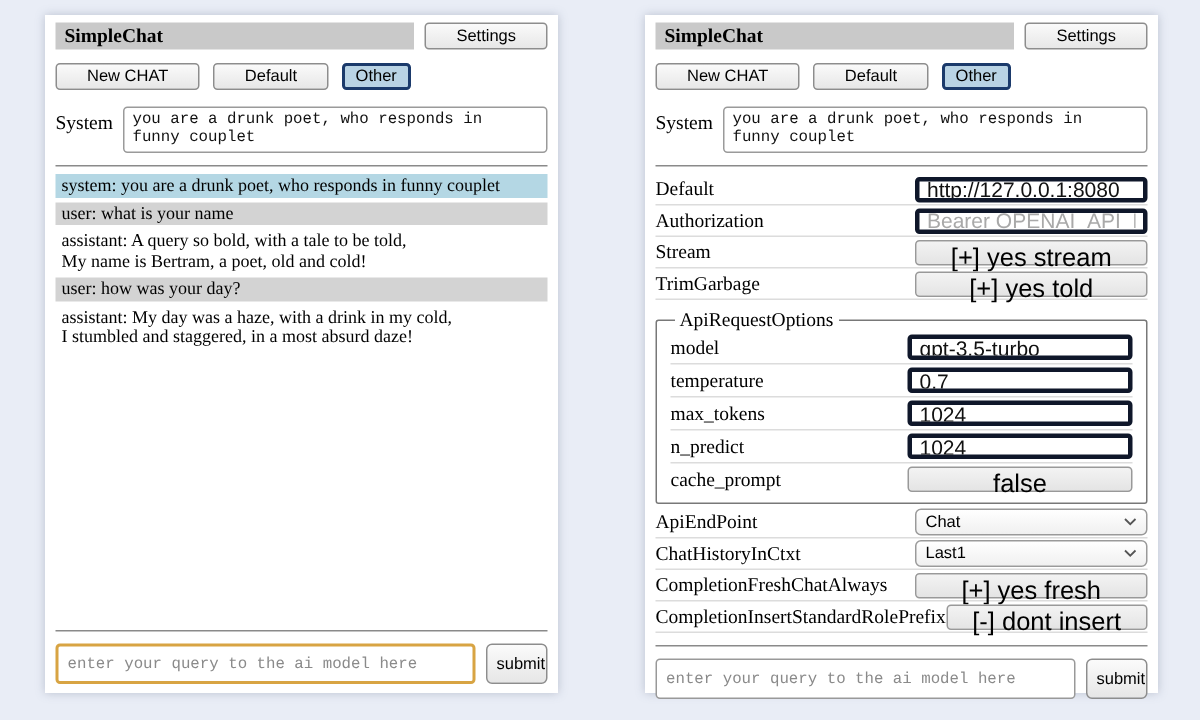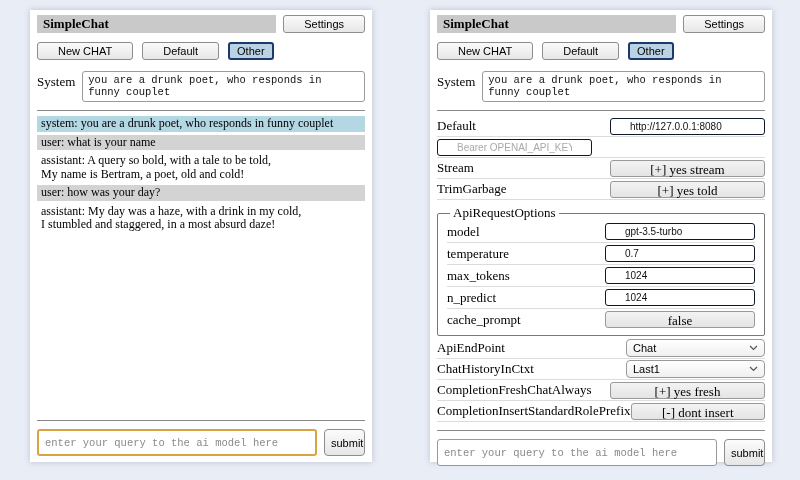--- a/index.html
+++ b/index.html
@@ -46,28 +46,28 @@
   .query-input::placeholder { color:#8a8a8a; opacity:1; }
   .submit-btn { width:41px; height:27px; font-family:"Liberation Sans", sans-serif; font-size:11px;
     background:linear-gradient(#fbfbfb,#e6e6e6); border:1px solid #8d8d8d; border-radius:4px; cursor:pointer; }
 
   
   .set-row { display:flex; align-items:center; min-height:21px; padding:2px 0;
     border-bottom:1px solid #dcdcdc; }
   .set-label { flex:1; font-size:13px; }
   .set-ctl { width:155px; display:flex; }
   .fs .set-ctl { width:150px; }
-  .set-input { width:100%; height:17px; font-family:"Liberation Sans", sans-serif; font-size:10px;
-    border:1px solid #0f172a; border-radius:3px; padding:1px 19px; color:#111; }
+  .set-input { width:100%; height:17px; font-family:"Liberation Sans", sans-serif; font-size:14px;
+    border:3px solid #0f172a; border-radius:3px; padding:1px 5px; color:#111; }
   .set-input::placeholder { color:#a9a9a9; opacity:1; }
-  .set-btn { width:100%; height:17px; font-family:Liberation Serif, serif; font-size:13px;
+  .set-btn { width:100%; height:17px; font-family:Liberation Sans, sans-serif; font-size:17px;
     background:linear-gradient(#f3f3f3,#e4e4e4); border:1px solid #999; border-radius:3px; cursor:pointer; }
   .select { width:100%; height:18px; display:flex; align-items:center; justify-content:space-between;
     font-family:"Liberation Sans", sans-serif; font-size:11px; padding:0 6px;
-    background:linear-gradient(#ffffff,#f0f0f0); border:1px solid #9a9a9a; border-radius:4px; cursor:pointer;margin-left:16px; }
+    background:linear-gradient(#ffffff,#f0f0f0); border:1px solid #9a9a9a; border-radius:4px; cursor:pointer; }
   .chev { display:flex; align-items:center; }
 
   fieldset.fs { border:1px solid #787878; border-radius:2px; margin:5px 0 2px 0;
     padding:0 9px 5px 9px; }
   fieldset.fs legend { font-size:13px; padding:0 3px; margin-left:3px; }
   .fs .set-row:last-child { border-bottom:none; }
 </style>
 </head>
 <body>
 
@@ -121,20 +121,21 @@
     </div>
     <hr class="rule">
 
     <div class="set-row">
       <div class="set-label">Default</div>
       <div class="set-ctl">
           <input class="set-input" spellcheck="false" value="http://127.0.0.1:8080" style="">
         </div>
     </div>
     <div class="set-row">
+      <div class="set-label">Authorization</div>
       <div class="set-ctl">
           <input class="set-input" spellcheck="false" placeholder="Bearer OPENAI_API_KEY" style="">
         </div>
     </div>
     <div class="set-row">
       <div class="set-label">Stream</div>
       <div class="set-ctl">
           <button class="set-btn">[+] yes stream</button>
         </div>
     </div>

